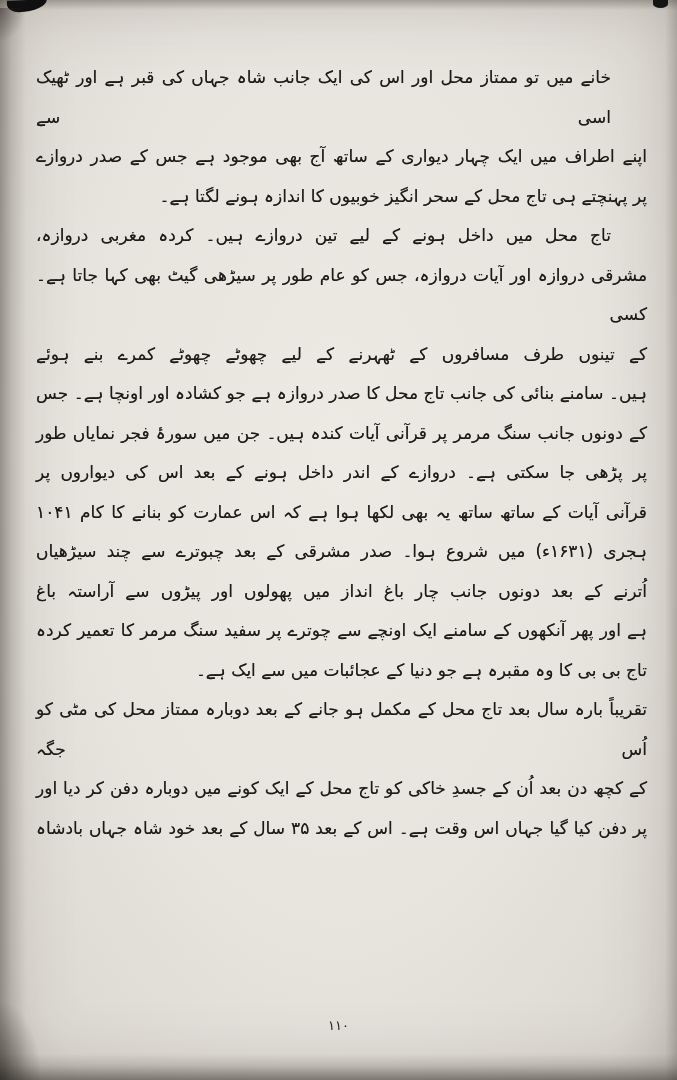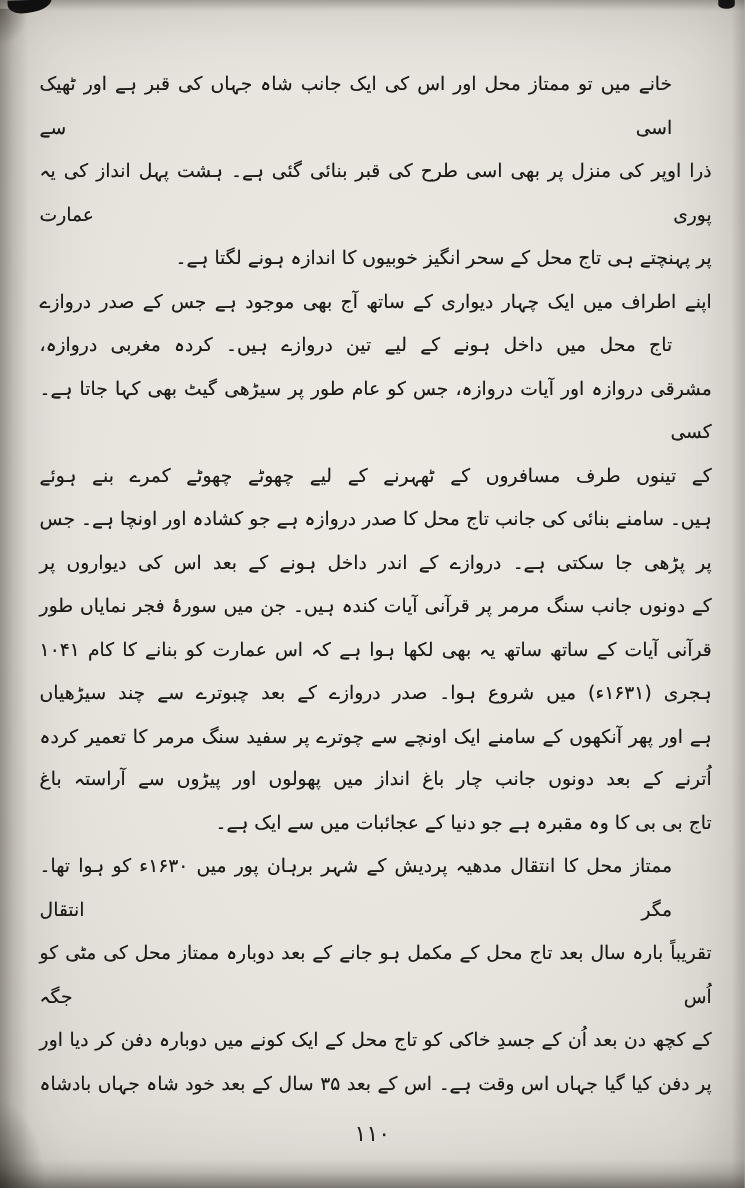--- a/index.html
+++ b/index.html
@@ -85,60 +85,58 @@
   .line.short { text-align-last: right; }
 
   .page-footer {
     position: absolute;
     top: 1018px;
     left: 0;
     right: 0;
     text-align: center;
     direction: rtl;
     color: #201d19;
-    font-size: 20px;
+    font-size: 13px;
     letter-spacing: 1px;
   }
 </style>
 </head>
 <body>
 
 <div class="page">
 
   <div class="edge-left"></div>
   <div class="edge-right"></div>
   <div class="edge-top"></div>
   <div class="edge-bottom"></div>
   <div class="corner-bottom-left"></div>
   <div class="mark-top-left"></div>
   <div class="smudge-top-left"></div>
   <div class="speck-top-right"></div>
 
   <div class="page-text">
       <div class="paragraph">
         <div class="line indent">خانے میں تو ممتاز محل اور اس کی ایک جانب شاہ جہاں کی قبر ہے اور ٹھیک اسی سے</div>
-        <div class="line">ذرا اوپر کی منزل پر بھی اسی طرح کی قبر بنائی گئی ہے۔ ہشت پہل انداز کی یہ پوری عمارت</div>
+        <div class="line">اپنے اطراف میں ایک چہار دیواری کے ساتھ آج بھی موجود ہے جس کے صدر دروازے</div>
         <div class="line short">پر پہنچتے ہی تاج محل کے سحر انگیز خوبیوں کا اندازہ ہونے لگتا ہے۔</div>
-        <div class="line">اپنے اطراف میں ایک چہار دیواری کے ساتھ آج بھی موجود ہے جس کے صدر دروازے</div>
       </div>
       <div class="paragraph">
         <div class="line indent">تاج محل میں داخل ہونے کے لیے تین دروازے ہیں۔ کردہ مغربی دروازہ،</div>
         <div class="line">مشرقی دروازہ اور آیات دروازہ، جس کو عام طور پر سیڑھی گیٹ بھی کہا جاتا ہے۔ کسی</div>
         <div class="line">کے تینوں طرف مسافروں کے ٹھہرنے کے لیے چھوٹے چھوٹے کمرے بنے ہوئے</div>
         <div class="line">ہیں۔ سامنے بنائی کی جانب تاج محل کا صدر دروازہ ہے جو کشادہ اور اونچا ہے۔ جس</div>
+        <div class="line">کے دونوں جانب سنگ مرمر پر قرآنی آیات کندہ ہیں۔ جن میں سورۂ فجر نمایاں طور</div>
         <div class="line">پر پڑھی جا سکتی ہے۔ دروازے کے اندر داخل ہونے کے بعد اس کی دیواروں پر</div>
-        <div class="line">کے دونوں جانب سنگ مرمر پر قرآنی آیات کندہ ہیں۔ جن میں سورۂ فجر نمایاں طور</div>
         <div class="line">قرآنی آیات کے ساتھ ساتھ یہ بھی لکھا ہوا ہے کہ اس عمارت کو بنانے کا کام ۱۰۴۱</div>
-        <div class="line">ہجری (۱۶۳۱ء) میں شروع ہوا۔ صدر دروازے کے بعد چبوترے سے چند سیڑھیاں</div>
+        <div class="line">ہجری (۱۶۳۱ء) میں شروع ہوا۔ صدر مشرقی کے بعد چبوترے سے چند سیڑھیاں</div>
+        <div class="line">اُترنے کے بعد دونوں جانب چار باغ انداز میں پھولوں اور پیڑوں سے آراستہ باغ</div>
         <div class="line">ہے اور پھر آنکھوں کے سامنے ایک اونچے سے چوترے پر سفید سنگ مرمر کا تعمیر کردہ</div>
-        <div class="line">اُترنے کے بعد دونوں جانب چار باغ انداز میں پھولوں اور پیڑوں سے آراستہ باغ</div>
         <div class="line short">تاج بی بی کا وہ مقبرہ ہے جو دنیا کے عجائبات میں سے ایک ہے۔</div>
       </div>
       <div class="paragraph">
-        <div class="line indent">ممتاز محل کا انتقال مدھیہ پردیش کے شہر برہان پور میں ۱۶۳۰ء کو ہوا تھا۔ مگر انتقال</div>
         <div class="line">تقریباً بارہ سال بعد تاج محل کے مکمل ہو جانے کے بعد دوبارہ ممتاز محل کی مٹی کو اُس جگہ</div>
         <div class="line">کے کچھ دن بعد اُن کے جسدِ خاکی کو تاج محل کے ایک کونے میں دوبارہ دفن کر دیا اور</div>
         <div class="line">پر دفن کیا گیا جہاں اس وقت ہے۔ اس کے بعد ۳۵ سال کے بعد خود شاہ جہاں بادشاہ</div>
       </div>
     </div>
 
   <div class="page-footer">۱۱۰</div>
 
 </div>
 

